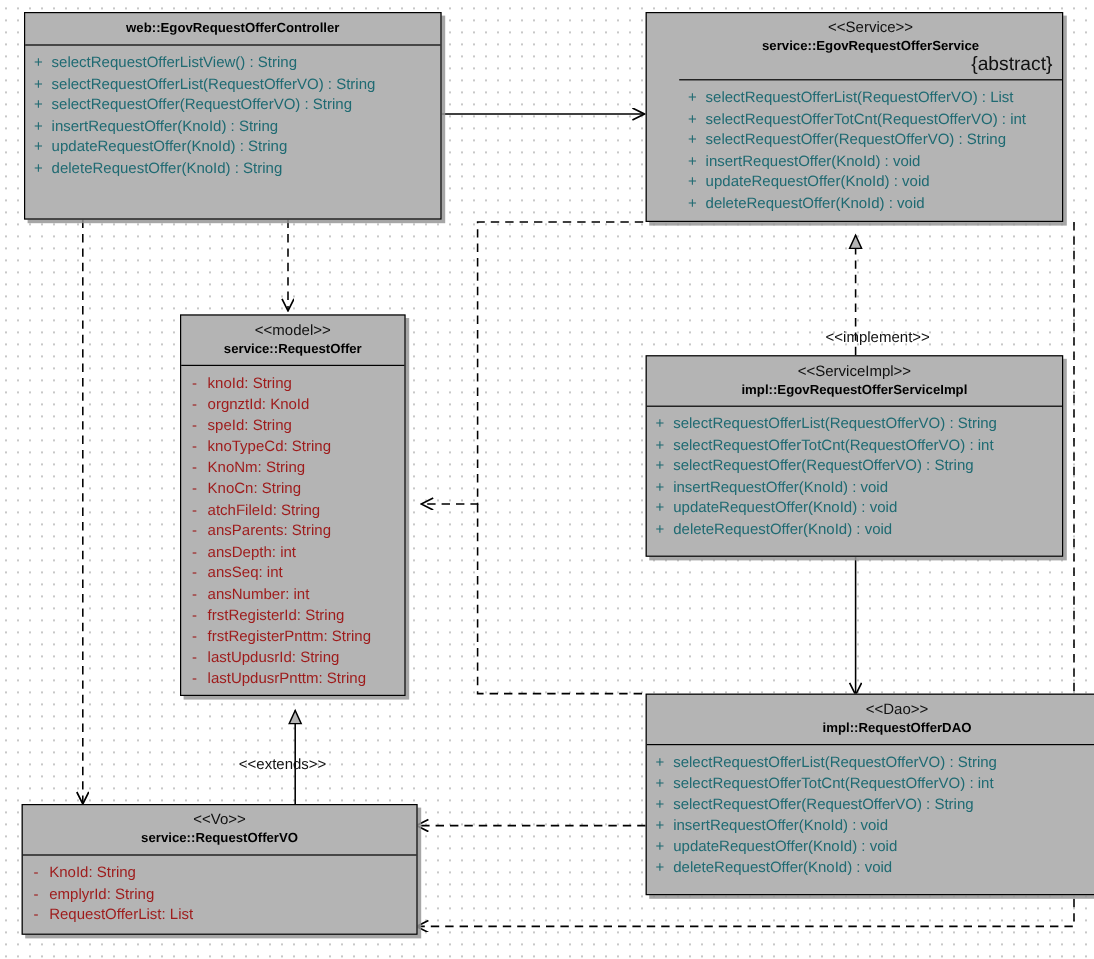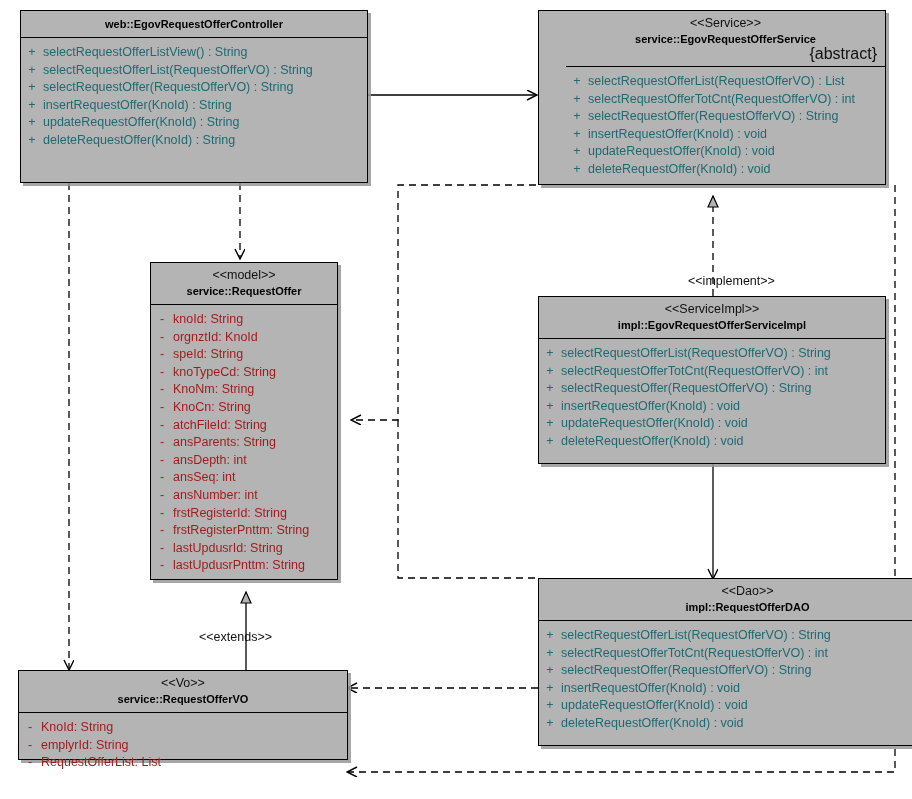--- a/index.html
+++ b/index.html
@@ -342,21 +342,21 @@
         <span class="vis">+</span>
         <span class="mtext">updateRequestOffer(KnoId) : void</span>
       </div>
       <div class="member op">
         <span class="vis">+</span>
         <span class="mtext">deleteRequestOffer(KnoId) : void</span>
       </div>
     </div>
   </div>
 
-  <div class="uml-class" style="left:18px;top:670px;width:330px;height:90px;">
+  <div class="uml-class" style="left:18px;top:670px;width:330px;height:109px;">
     <div class="uml-header">
       <span class="stereotype">&lt;&lt;Vo&gt;&gt;</span>
       <span class="cname">service::RequestOfferVO</span>
     </div>
     <div class="uml-body">
       <div class="member attr">
         <span class="vis">-</span>
         <span class="mtext">KnoId:  String</span>
       </div>
       <div class="member attr">

